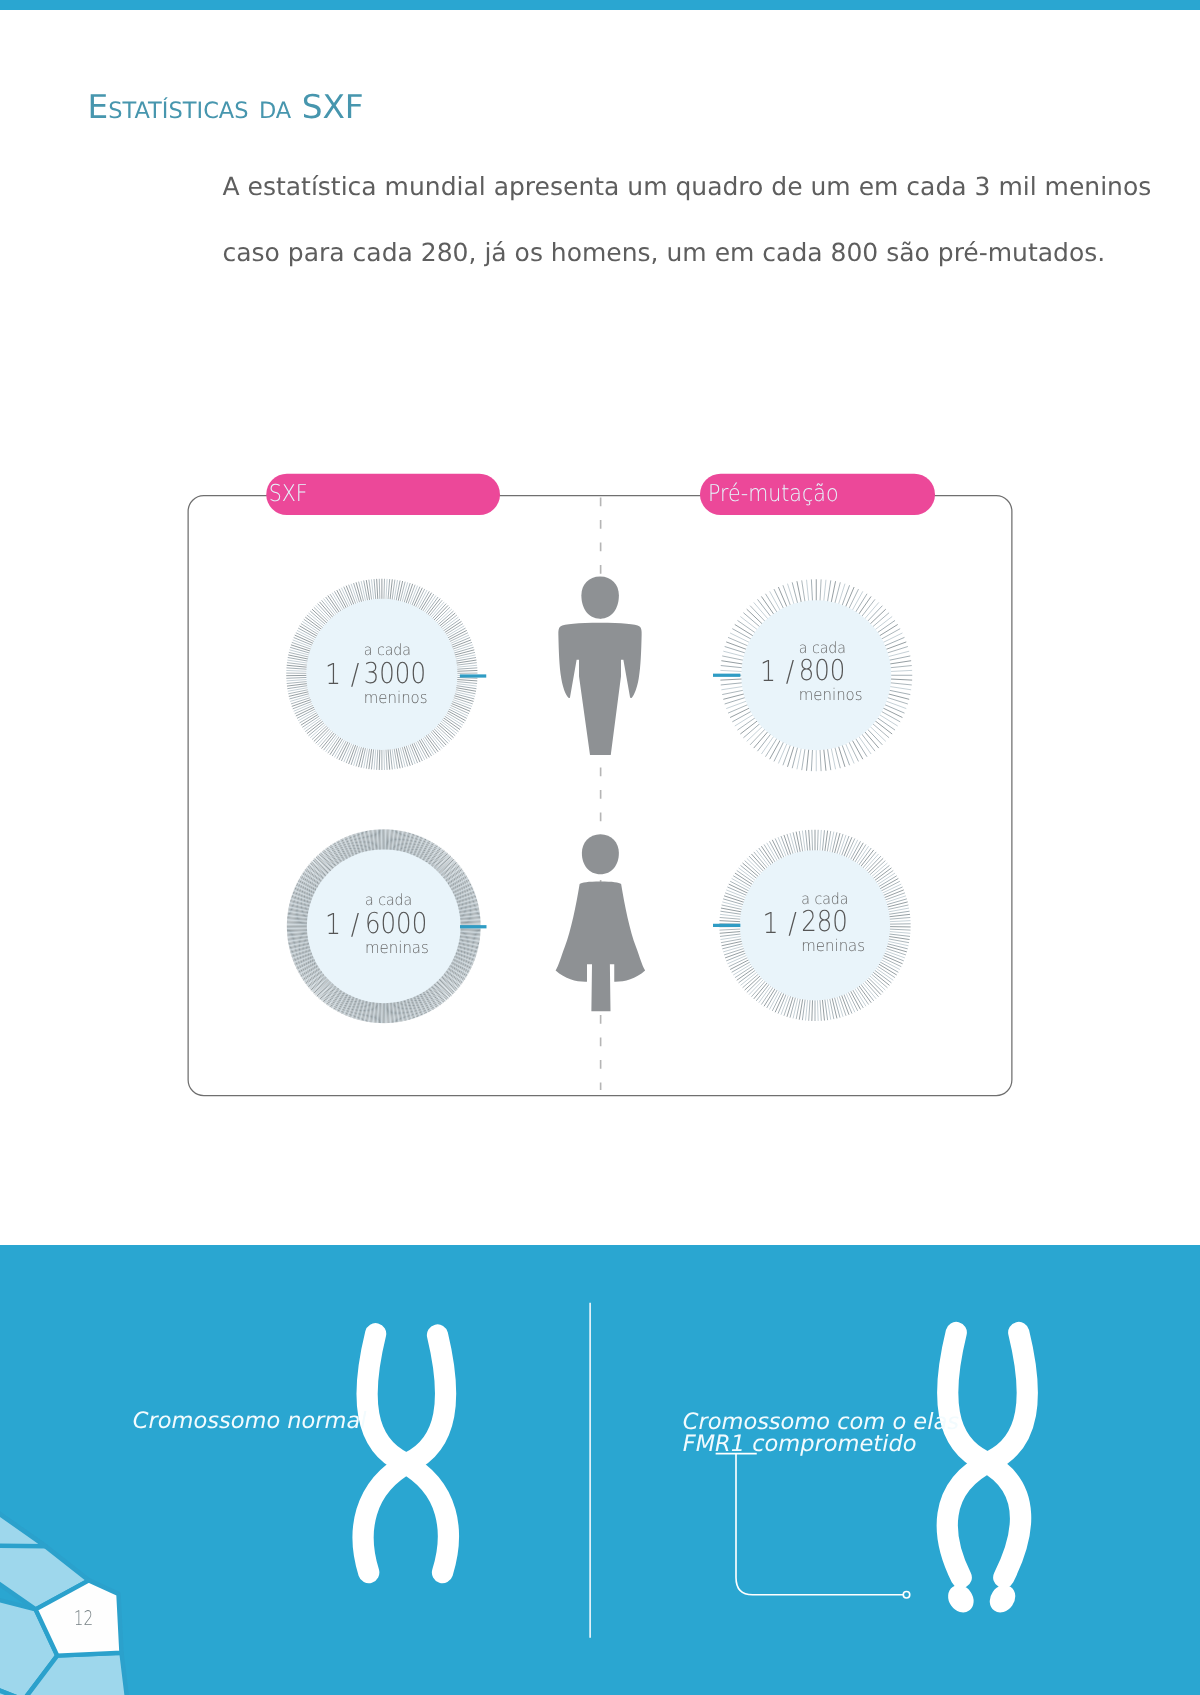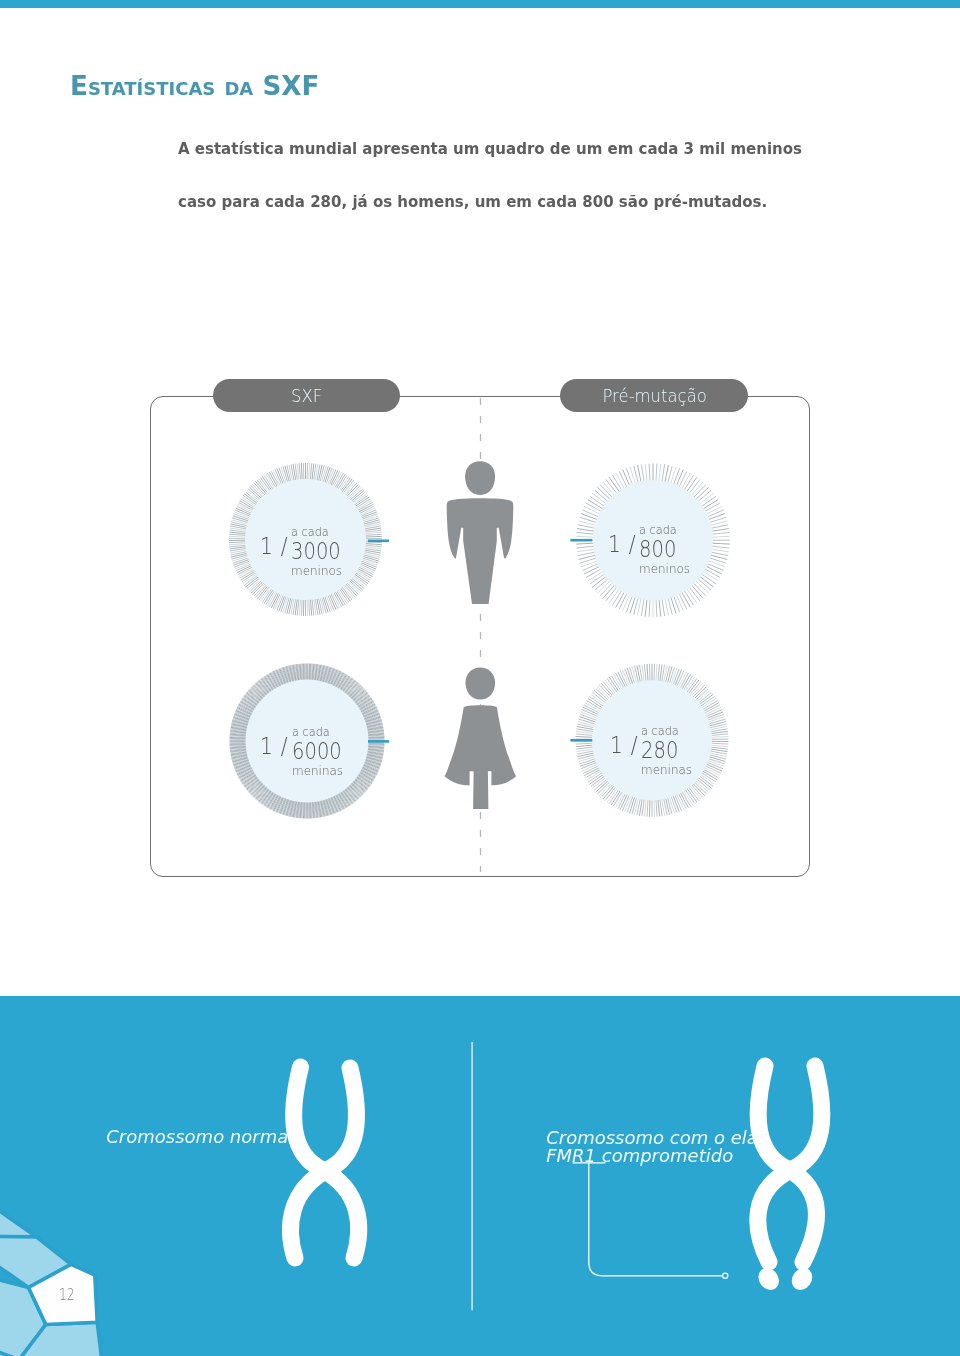--- a/index.html
+++ b/index.html
@@ -4,46 +4,46 @@
 <title>Estatisticas da SXF</title>
 <style>
   html,body{margin:0;padding:0;}
   body{width:960px;height:1356px;background:#ffffff;
        font-family:"Liberation Sans",sans-serif;overflow:hidden;position:relative;}
   .page{position:absolute;left:0;top:0;width:960px;height:1356px;}
 
   .topbar{position:absolute;left:0;top:0;width:960px;height:8px;background:#2aa6d1;}
 
   .title{position:absolute;left:70px;top:71px;font-size:26.2px;color:#4796ae;
-         font-family:"DejaVu Sans",sans-serif;font-weight:700;
+         font-family:"DejaVu Sans",sans-serif;font-weight:400;
          letter-spacing:0px;font-variant:small-caps;white-space:nowrap;}
 
-  .body-text{position:absolute;left:178px;top:135px;font-size:15px;color:#5e5e5e;
-             font-family:"DejaVu Sans",sans-serif;font-weight:700;}
+  .body-text{position:absolute;left:178px;top:135px;font-size:20px;color:#5e5e5e;
+             font-family:"DejaVu Sans",sans-serif;font-weight:400;}
   .body-text .ln{height:28px;line-height:28px;white-space:nowrap;}
   .body-text .gap{height:25px;}
 
   
   .panel{position:absolute;left:150px;top:395.5px;width:659.5px;height:481px;
          border:1px solid #6f6f6f;border-radius:13px;box-sizing:border-box;}
   .panel-svg{position:absolute;left:0;top:355px;width:960px;height:560px;}
 
-  .pill{position:absolute;height:33px;border-radius:17px;background:#737373;
+  .pill{position:absolute;height:33px;border-radius:17px;background:#ec4899;
         color:#e4f8fd;font-size:18.5px;font-family:"DejaVu Sans",sans-serif;font-weight:300;
-        display:flex;align-items:center;justify-content:center;}
+        display:flex;align-items:center;justify-content:flex-start;}
   .pill span{transform:scaleX(.89);display:inline-block;}
   .pill-left{left:212.7px;top:379px;width:187px;}
   .pill-right{left:560px;top:379px;width:188.3px;}
 
   .stat{position:absolute;color:#565656;font-family:"DejaVu Sans",sans-serif;
         font-weight:300;display:flex;align-items:center;}
   .stat .pfx{font-size:23px;line-height:24px;color:#555;white-space:nowrap;
              transform:scaleX(.88);transform-origin:left center;width:24.5px;
              margin-right:7px;word-spacing:1.5px;}
-  .stat .col{display:flex;flex-direction:column;align-items:flex-start;margin-top:12px;}
+  .stat .col{display:flex;flex-direction:column;align-items:flex-start;}
   .stat .top{font-size:12.3px;line-height:14px;color:#636363;white-space:nowrap;
              transform:scaleX(.92);transform-origin:left center;}
   .stat .bot{font-size:13px;line-height:15px;color:#636363;white-space:nowrap;
              transform:scaleX(.92);transform-origin:left center;}
   .stat .num{font-size:23px;line-height:24px;color:#555;white-space:nowrap;
              transform:scaleX(.85);transform-origin:left center;}
   .stat.s0{left:259.6px;top:513px;}
   .stat.s1{left:607.6px;top:511px;}
   .stat.s2{left:260.1px;top:713px;}
   .stat.s3{left:609.6px;top:712px;}

